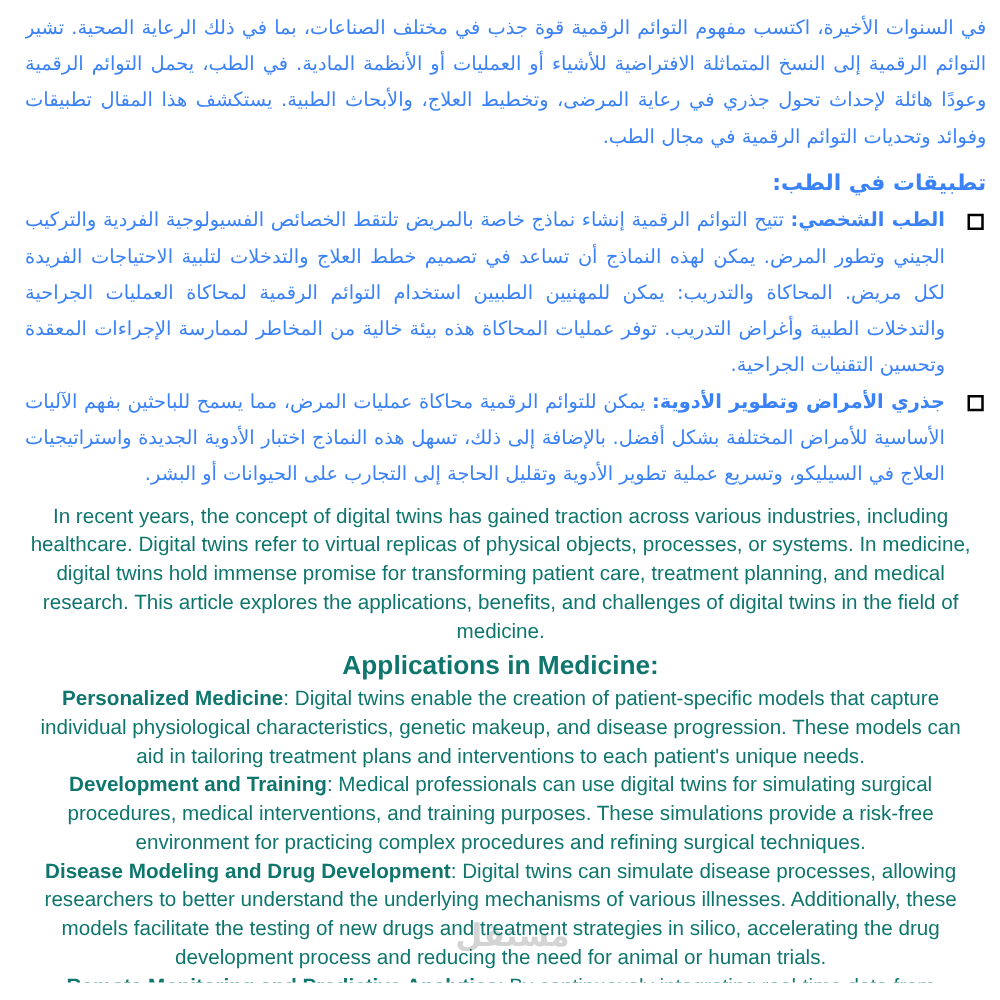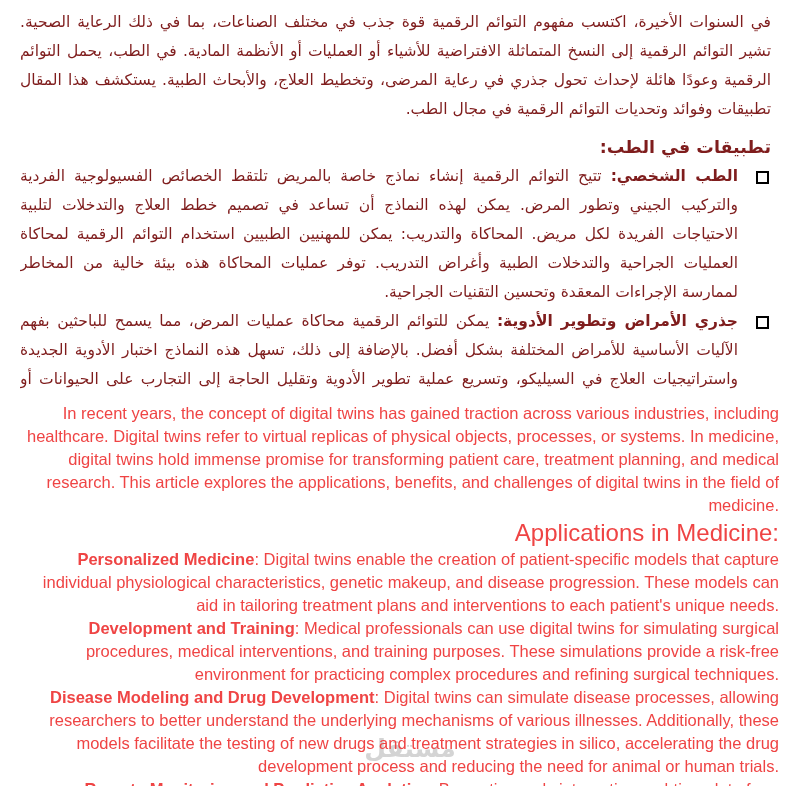--- a/index.html
+++ b/index.html
@@ -40,27 +40,27 @@
     color: #c6c6c6;
     line-height: 18px;
     letter-spacing: 1px;
   }
 
   
   .arabic {
     position: absolute;
     top: 0;
     left: 20px;
-    right: 29px;
+    right: 11px;
     height: 397px;
     overflow: hidden;
     direction: rtl;
     font-family: "DejaVu Sans", sans-serif;
     font-size: 15.5px;
-    color: #7f1d1d;
+    color: #3b82f6;
     z-index: 1;
   }
   .ar-intro {
     margin: 8px 0 0 0;
     line-height: 29px;
     text-align: justify;
   }
   .ar-heading {
     margin: 10px 0 0 0;
     font-size: 17.5px;
@@ -94,31 +94,31 @@
   .english {
     position: absolute;
     top: 402px;
     left: 22px;
     width: 757px;
     height: 384px;
     overflow: hidden;
     font-family: "Liberation Sans", sans-serif;
     font-size: 16.5px;
     line-height: 23px;
-    color: #ef4444;
-    text-align: right;
+    color: #0f766e;
+    text-align: center;
     z-index: 1;
   }
   .en-intro {
     margin: 0;
   }
   .en-heading {
     margin: 4px 0 3px 0;
-    font-size: 24px;
-    font-weight: normal;
+    font-size: 21px;
+    font-weight: bold;
     line-height: 24px;
     font-family: "Liberation Sans", sans-serif;
   }
   .en-para {
     margin: 0;
   }
   .en-lead {
     font-weight: bold;
   }
 </style>

